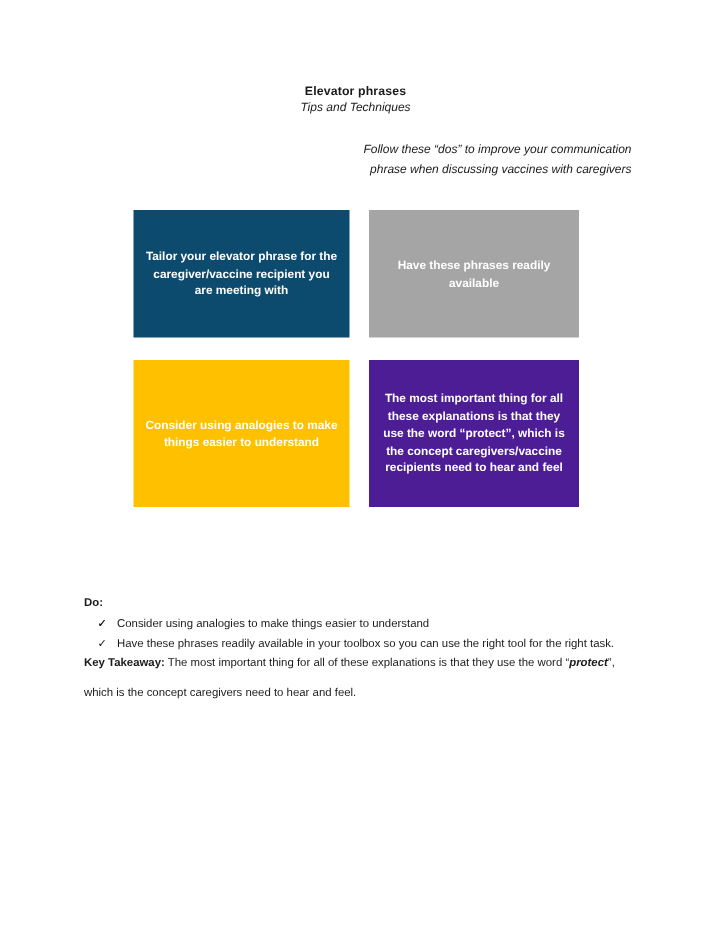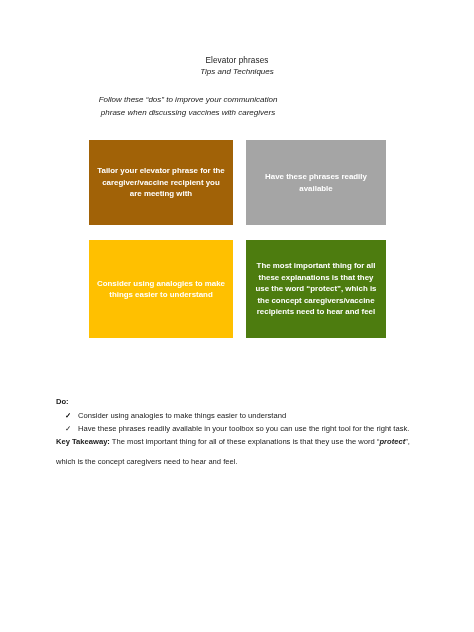--- a/index.html
+++ b/index.html
@@ -28,41 +28,42 @@
   
   .doc-header {
     position: absolute;
     left: 0;
     top: 55px;
     width: 474px;
     text-align: center;
   }
   .doc-title {
     font-size: 8.2px;
-    font-weight: normal;
+    font-weight: bold;
     line-height: 11px;
     letter-spacing: 0.1px;
     color: #1a1a1a;
   }
   .doc-subtitle {
     font-size: 8px;
     font-style: italic;
     line-height: 11px;
     color: #1a1a1a;
   }
   .doc-intro {
     position: absolute;
     left: 0;
     top: 94px;
     width: 376px;
-    text-align: center;
+    text-align: right;
     font-size: 8px;
     font-style: italic;
     line-height: 12.5px;
     color: #1a1a1a;
+    padding-left: 45px;
   }
   .doc-intro div { white-space: nowrap; }
 
   
   .boxes {
     position: absolute;
     left: 89px;
     top: 140px;
     width: 297px;
     height: 198px;
@@ -146,30 +147,30 @@
     <div class="doc-title">Elevator phrases</div>
     <div class="doc-subtitle">Tips and Techniques</div>
   </div>
 
   <div class="doc-intro">
     <div>Follow these “dos” to improve your communication</div>
     <div>phrase when discussing vaccines with caregivers</div>
   </div>
 
   <div class="boxes">
-    <div class="qbox tl" style="background-color: #a16207;">
+    <div class="qbox tl" style="background-color: #0c4a6e;">
       <span class="qtext">Tailor your elevator phrase for the caregiver/vaccine recipient you are meeting with</span>
     </div>
     <div class="qbox tr" style="background-color: rgb(165, 165, 165);">
       <span class="qtext">Have these phrases readily available</span>
     </div>
     <div class="qbox bl" style="background-color: rgb(255, 192, 0);">
       <span class="qtext">Consider using analogies to make things easier to understand</span>
     </div>
-    <div class="qbox br" style="background-color: #4d7c0f;">
+    <div class="qbox br" style="background-color: #4c1d95;">
       <span class="qtext">The most important thing for all these explanations is that they use the word “protect”, which is the concept caregivers/vaccine recipients need to hear and feel</span>
     </div>
   </div>
 
   <div class="do-section">
     <div class="do-label">Do:</div>
     <ul class="do-list">
       <li class="do-item">
         <span class="do-check">✓</span>
       </li>

